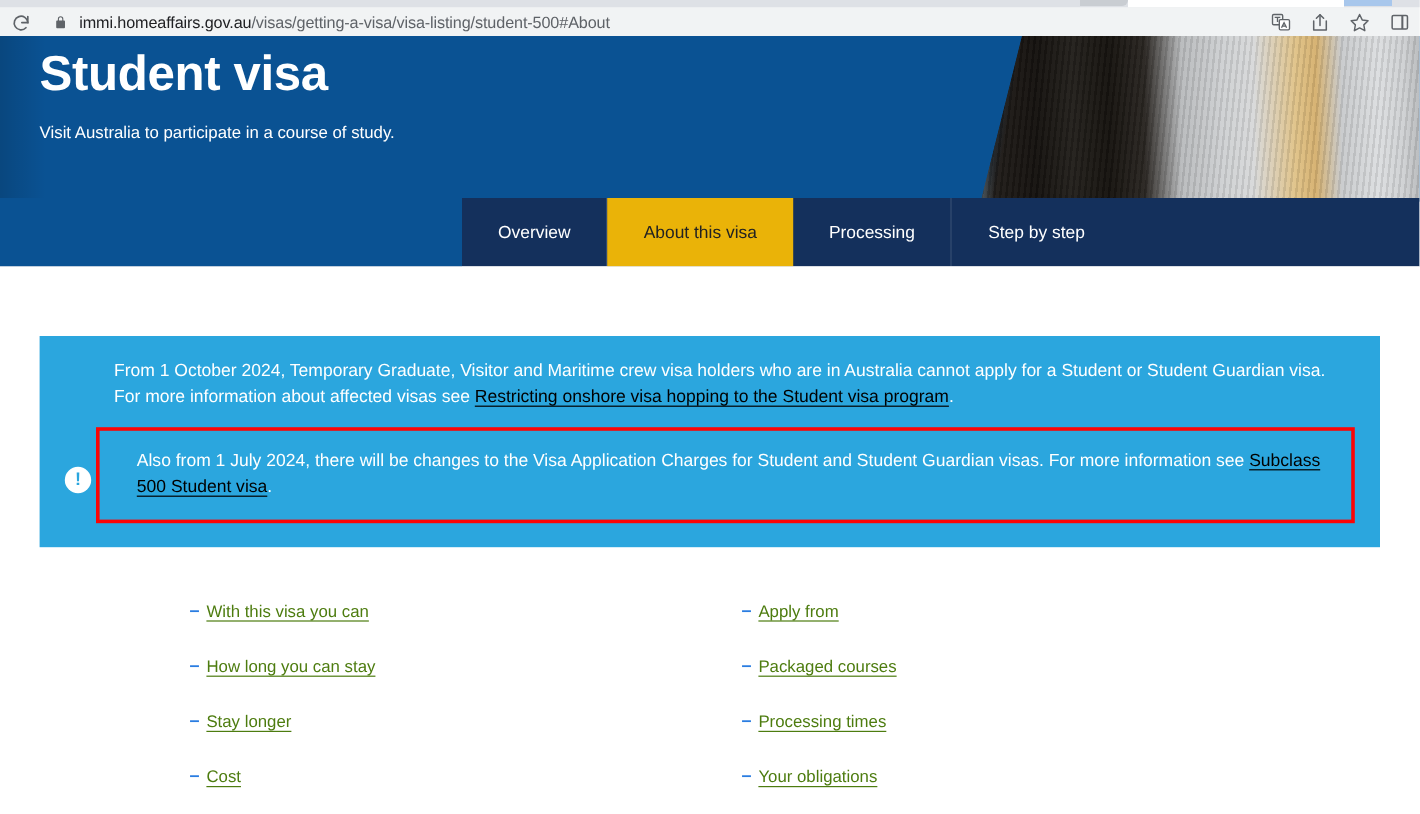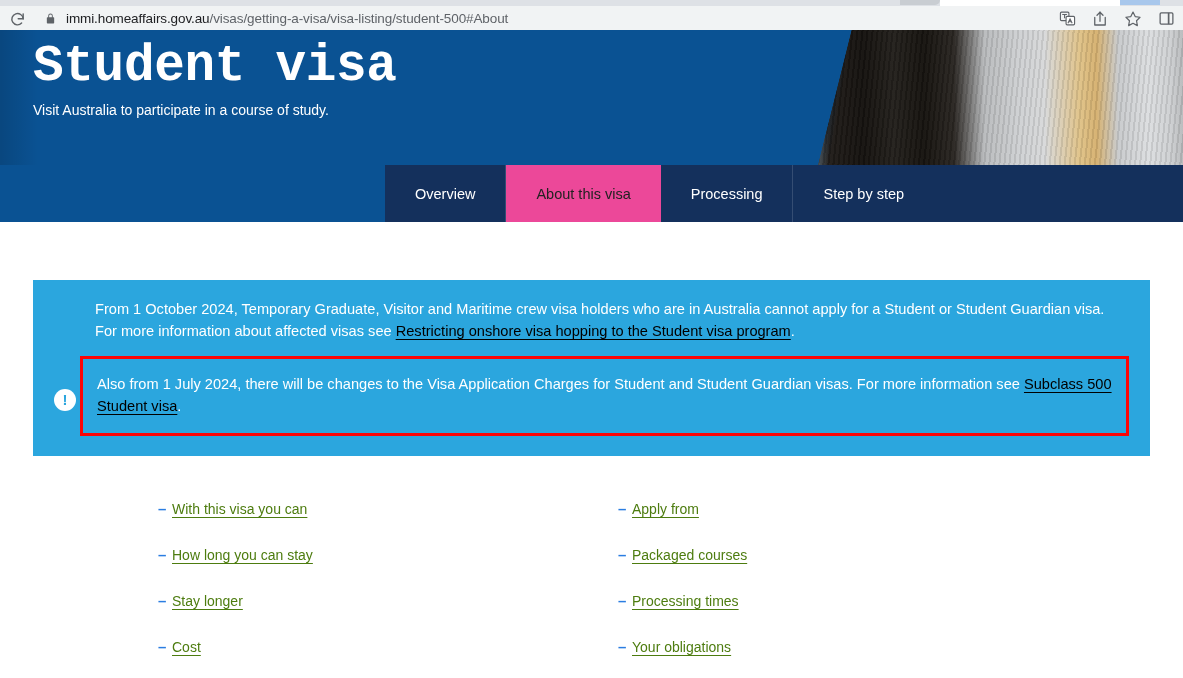--- a/index.html
+++ b/index.html
@@ -120,24 +120,23 @@
     width: 130px; height: 138px;
     background: linear-gradient(-76deg, rgba(10,82,147,0) 0%, rgba(10,82,147,0) 38%, #0a5293 38.4%, #0a5293 100%);
   }
   .hero-left-shade {
     position: absolute; top: 0; left: 0;
     width: 38px; height: 138px;
     background: linear-gradient(90deg, rgba(0,0,0,0.14), rgba(0,0,0,0));
   }
   .hero-title {
     position: absolute; left: 33px; top: 8px;
-    font-size: 51px; font-weight: bold;
+    font-size: 41px; font-weight: bold;
     color: #ffffff;
     letter-spacing: -0.3px;
-    font-family: Liberation Mono, monospace;
   }
   .hero-sub {
     position: absolute; left: 33px; top: 72px;
     font-size: 14px; color: #ffffff;
   }
 
   
   .tabnav {
     position: absolute; top: 135px; left: 0;
     width: 1183px; height: 57px;
@@ -164,21 +163,21 @@
     display: flex; align-items: center; justify-content: center;
     padding: 6px 30px;
     font-size: 14.5px;
     color: #ffffff;
     cursor: pointer;
     border-right: 1px solid rgba(255,255,255,0.14);
     white-space: nowrap;
   }
   .tab:last-child { border-right: none; }
   .tab.active {
-    background: #ec4899;
+    background: #eab308;
     color: #222222;
     border-right: none;
     text-align: center;
   }
 
   
   .content {
     position: absolute; top: 192px; left: 0;
     width: 1183px;
     background: #ffffff;
@@ -211,21 +210,21 @@
   }
   .alert-p a {
     color: #000000;
     text-decoration: underline;
     text-underline-offset: 3px;
   }
   .alert-box {
     margin-top: 14px;
     margin-left: -11px;
     border: 3px solid #fb0505;
-    padding: 14px 14px 16px 14px;
+    padding: 14px 14px 16px 31px;
     width: 1049px;
   }
   .alert-box .alert-p { padding-left: 0; }
 
   
   .links {
     position: relative;
     margin: 43px 0 0 0;
     display: flex;
     padding-left: 158px;

